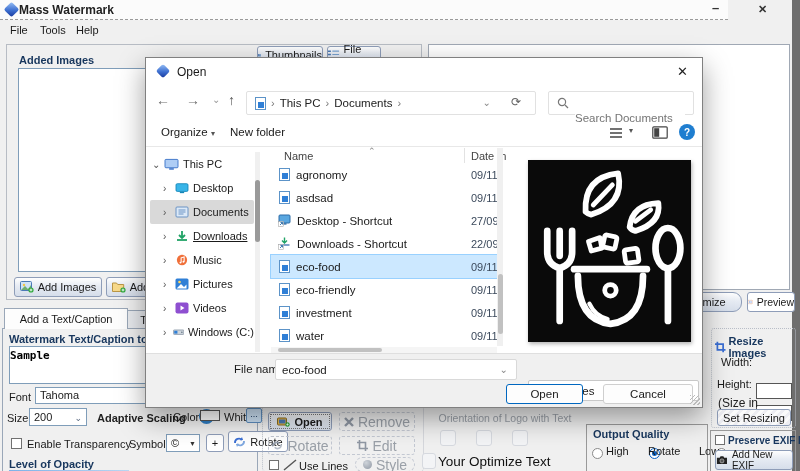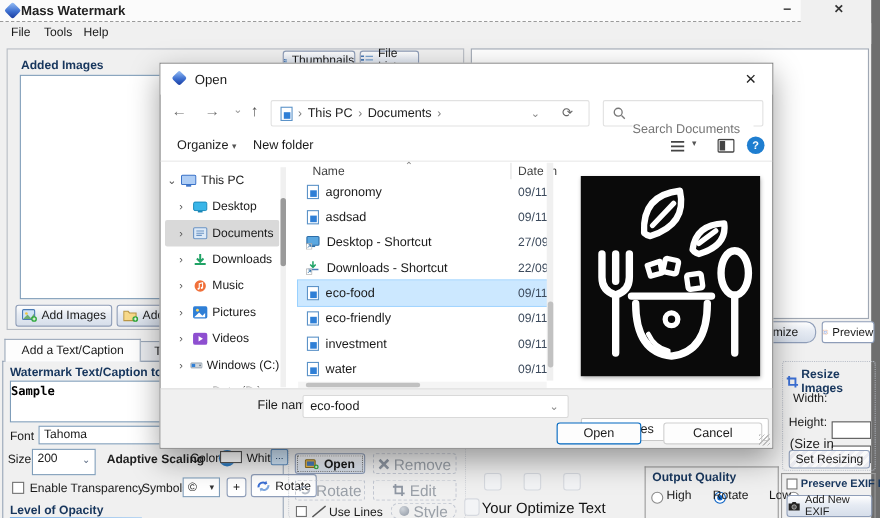--- a/index.html
+++ b/index.html
@@ -134,21 +134,21 @@
 <div class="abs tab inactive" style="left:128px;top:310px;width:82px;height:19px;">
   <span>Text Effects</span>
 </div>
 <div class="abs" style="left:2px;top:328px;width:256px;height:143px;border:1px solid #9aa7b8;border-bottom:none;">
   <div class="abs navy" style="left:6px;top:4px;font-size:11px;">Watermark Text/Caption to Add</div>
   <textarea class="abs field" style="left: 6px; top: 17px; width: 244px; height: 38px; resize: none; font-weight: bold; padding: 2px 0;">Sample</textarea>
   <div class="abs lbl" style="left:6px;top:62px;">Font</div>
   <div class="abs field" style="left:32px;top:58px;width:218px;height:17px;padding:1px 4px;">Tahoma</div>
 
   <div class="abs lbl" style="left:4px;top:83px;">Size</div>
-  <div class="abs field" style="left:26px;top:79px;width:58px;height:24px;padding:2px 4px;">
+  <div class="abs field" style="left:26px;top:79px;width:58px;height:18px;padding:2px 4px;">
     <span>200</span>
     <span class="abs combo-chevron" style="right:4px;top:4px;">⌄</span>
   </div>
   <div class="abs" style="left:94px;top:83px;font-size:11px;font-weight:bold;color:#222;">Adaptive Scaling</div>
   <div class="abs info-circle" style="left:196px;top:80px;">i</div>
 
   <span class="abs checkbox" style="left:8px;top:109px;"></span>
   <div class="abs lbl" style="left:24px;top:109px;">Enable Transparency</div>
   <div class="abs lbl" style="left:126px;top:109px;">Symbols</div>
   <div class="abs field" style="left:163px;top:105px;width:34px;height:18px;padding:2px 4px;">
@@ -208,20 +208,21 @@
       <path d="M1 11 L13 1" stroke="#555" stroke-width="1.4"></path>
     </svg>
   <div class="abs" style="left:36px;top:53px;font-size:11px;">Use Lines</div>
   <div class="abs btn-dashed" style="left:92px;top:50px;width:60px;height:15px;border-radius:8px;">
     <span style="width:9px;height:9px;border-radius:50%;background:radial-gradient(circle at 35% 30%,#cfd4da,#8f97a3);"></span>
     <span>Style</span>
   </div>
 </div>
 
 <div class="abs" style="left:428px;top:406px;width:154px;height:65px;">
+  <div class="abs disabled" style="left:0;top:6px;width:154px;text-align:center;font-size:10.5px;">Orientation of Logo with Text</div>
   <span class="abs mini-box" style="left:12px;top:24px;width:16px;height:16px;"></span>
   <span class="abs mini-box" style="left:48px;top:24px;width:16px;height:16px;"></span>
   <span class="abs mini-box" style="left:84px;top:24px;width:16px;height:16px;"></span>
   <span class="abs mini-box" style="left:-6px;top:47px;width:14px;height:16px;"></span>
   <div class="abs" style="left:10px;top:48px;font-size:13.5px;color:#111;white-space:nowrap;">Your Optimize Text</div>
 </div>
 
 <div class="abs groupbox" style="left:586px;top:424px;width:122px;height:47px;border-bottom:none;">
   <div class="abs navy" style="left:6px;top:3px;font-size:11px;">Output Quality</div>
   <span class="abs radio" style="left:5px;top:20px;"></span>
@@ -342,21 +343,21 @@
           <path d="M3.5 4h7M3.5 6h7M3.5 8h5" stroke="#6a93c4" stroke-width="1"></path>
         </svg>
       <span style="margin-left:4px;">Documents</span>
     </div>
     <div class="treerow">
       <span class="chev" style="margin-left:13px;">›</span>
       <svg width="14" height="12" viewBox="0 0 14 12">
           <path d="M7 1v6M4 5l3 3 3-3" fill="none" stroke="#21a366" stroke-width="1.8"></path>
           <path d="M2 10h10" stroke="#21a366" stroke-width="1.8"></path>
         </svg>
-      <span style="margin-left:4px;">Downloads</span>
+      <span style="margin-left:4px;text-decoration:underline;">Downloads</span>
     </div>
     <div class="treerow">
       <span class="chev" style="margin-left:13px;">›</span>
       <svg width="14" height="12" viewBox="0 0 14 14">
           <circle cx="7" cy="7" r="6" fill="#f0703a"></circle>
           <path d="M6 10V4.5l3.5-1V9" fill="none" stroke="#fff" stroke-width="1.2"></path>
           <circle cx="5.2" cy="10" r="1.1" fill="#fff"></circle>
           <circle cx="8.7" cy="9" r="1.1" fill="#fff"></circle>
         </svg>
       <span style="margin-left:4px;">Music</span>

